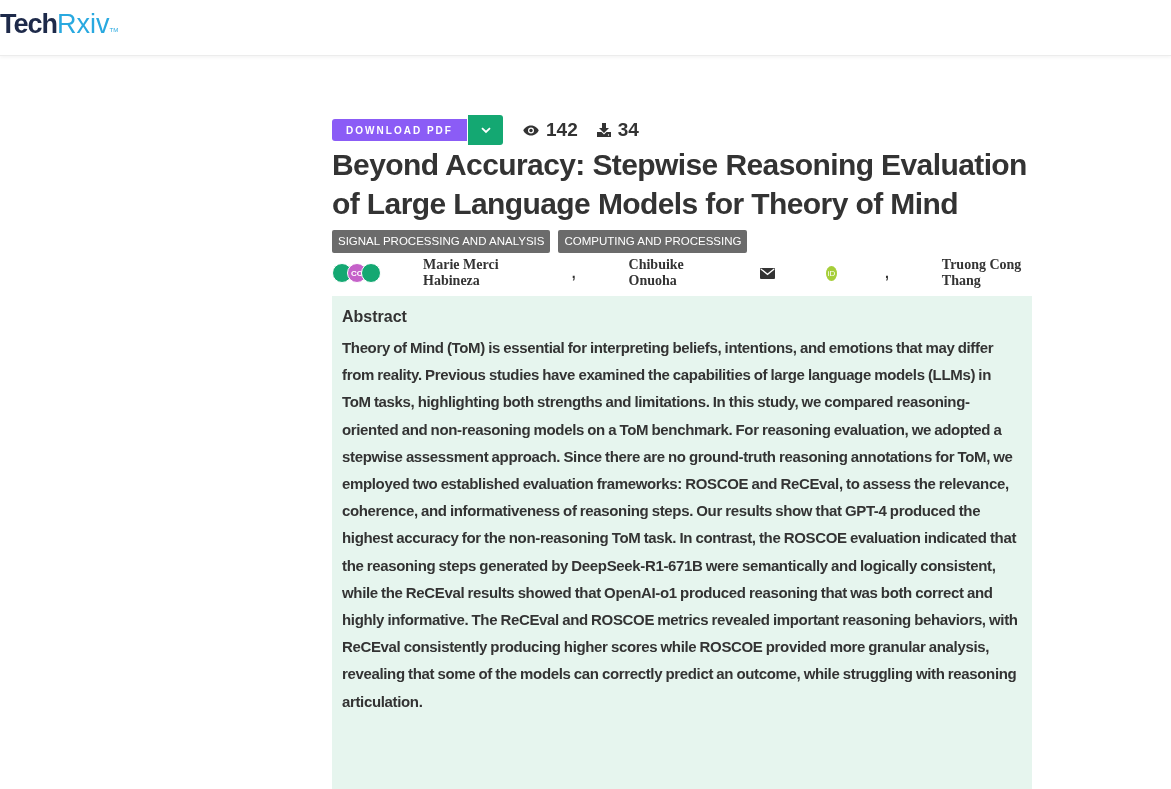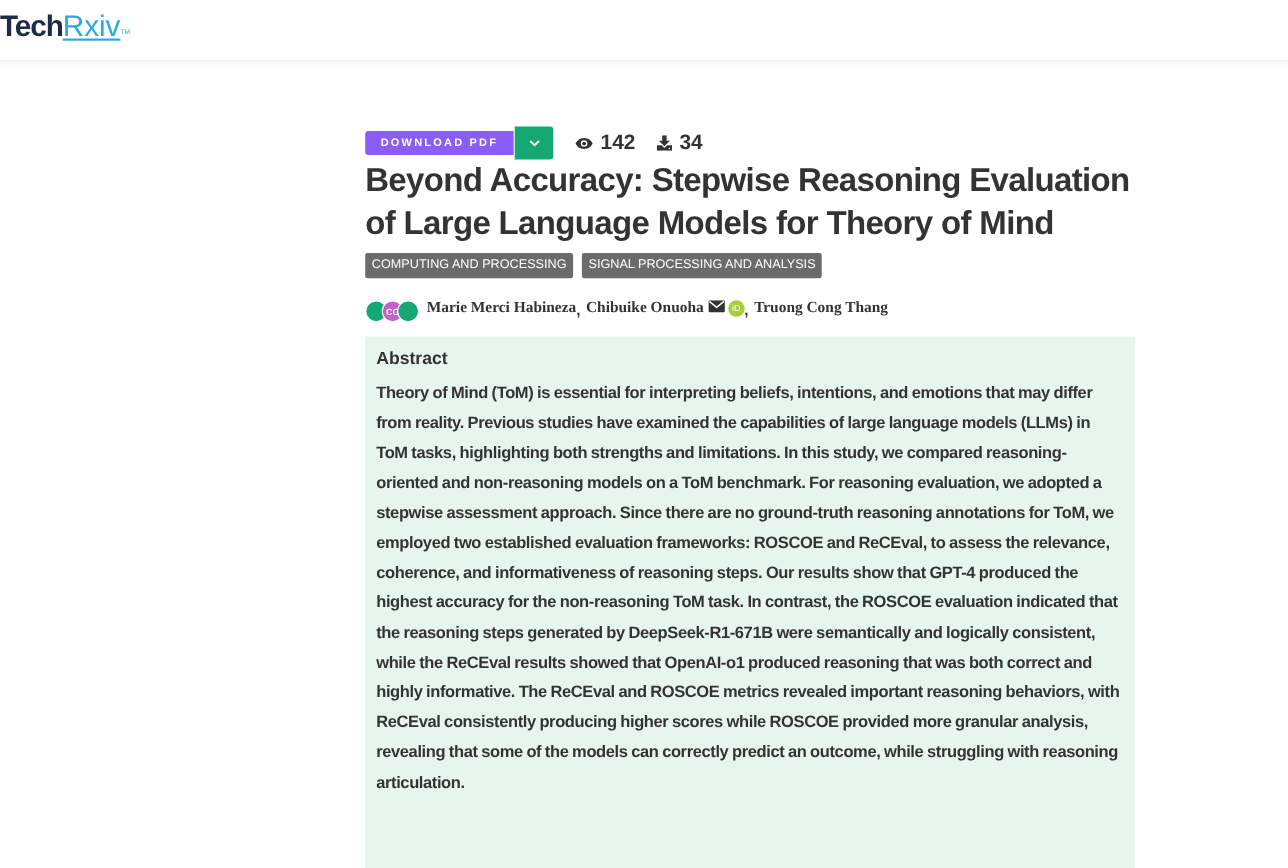--- a/index.html
+++ b/index.html
@@ -7,21 +7,21 @@
   body { font-family: "Liberation Sans", "DejaVu Sans", sans-serif; color: #333; position: relative; }
 
   .site-header {
     position: absolute; left: 0; top: 0; width: 1171px; height: 56px;
     border-bottom: 1px solid #ececec;
     box-shadow: 0 2px 3px rgba(0,0,0,0.04);
     background: #fff;
   }
   .logo { position: absolute; left: 0; top: 8px; font-size: 27px; letter-spacing: -1px; line-height: 32px; }
   .logo .tech { color: #1e2a4a; font-weight: bold; }
-  .logo .rxiv { color: #29a9e0; font-weight: normal; letter-spacing: 0px; text-decoration: underline; }
+  .logo .rxiv { color: #29a9e0; font-weight: normal; letter-spacing: 0px; }
   .logo .tm { font-size: 6px; color: #29a9e0; vertical-align: top; position: relative; top: 6px; letter-spacing: 0; }
 
   .main { position: absolute; left: 332px; top: 115px; width: 700px; }
 
   .action-row { display: flex; align-items: center; height: 30px; }
   .dl-btn {
     height: 22px; background: #8b5cf6; color: #fff; border-radius: 3px 0 0 3px;
     font-size: 10px; font-weight: bold; letter-spacing: 2px;
     display: flex; align-items: center; justify-content: center;
     width: 135px; cursor: pointer;
@@ -38,21 +38,21 @@
     font-size: 30px; line-height: 39px; font-weight: bold; color: #333;
     letter-spacing: -0.6px; font-family: "Liberation Sans", sans-serif; width: 700px;
   }
 
   .tags { display: flex; margin-top: 7px; height: 23px; }
   .tag {
     background: #6b6b6b; color: #fff; font-size: 11.5px; padding: 0 6px;
     height: 23px; line-height: 23px; border-radius: 2px; margin-right: 8px; cursor: pointer;
   }
 
-  .authors { display: flex; align-items: flex-start; margin-top: 20px; height: 20px; font-size: 14px; font-weight: bold; color: #333; }
+  .authors { display: flex; align-items: center; margin-top: 10px; height: 20px; font-size: 14px; font-weight: bold; color: #333; gap: 48px; }
   .avatars { position: relative; width: 50px; height: 20px; margin-right: 6px; }
   .av { position: absolute; top: 0; width: 20px; height: 20px; border-radius: 50%; border: 1px solid #fff; font-size: 8px; color: #fff; display:flex; align-items:center; justify-content:center; }
   .av1 { left: 0; background: #14a872; }
   .av2 { left: 15px; background: #c561c9; }
   .av3 { left: 29px; background: #14a872; }
   .author-link { cursor: pointer; font-family: Liberation Serif, serif; }
   .icon-inline { display: inline-flex; align-items: center; margin-left: 4px; }
   .orcid { width: 15px; height: 15px; border-radius: 50%; background: #a6ce39; color: #fff; font-size: 8px; font-weight: normal; display: inline-flex; align-items: center; justify-content: center; margin-left: 3px; }
 
   .abstract {
@@ -92,22 +92,22 @@
           <path d="M0 9 H4.5 L7 11.5 L9.5 9 H14 V14 H0 Z" fill="#333"></path>
           <circle cx="11.5" cy="12" r="0.7" fill="#fff"></circle>
         </svg>
       <span>34</span>
     </div>
   </div>
 
   <h1 class="title">Beyond Accuracy: Stepwise Reasoning Evaluation of Large Language Models for Theory of Mind</h1>
 
   <div class="tags">
+    <span class="tag">SIGNAL PROCESSING AND ANALYSIS</span>
     <span class="tag">COMPUTING AND PROCESSING</span>
-    <span class="tag">SIGNAL PROCESSING AND ANALYSIS</span>
   </div>
 
   <div class="authors">
     <div class="avatars">
       <span class="av av1"></span>
       <span class="av av2">CO</span>
       <span class="av av3"></span>
     </div>
     <span class="author-link">Marie Merci Habineza</span>
       <span>,</span>

